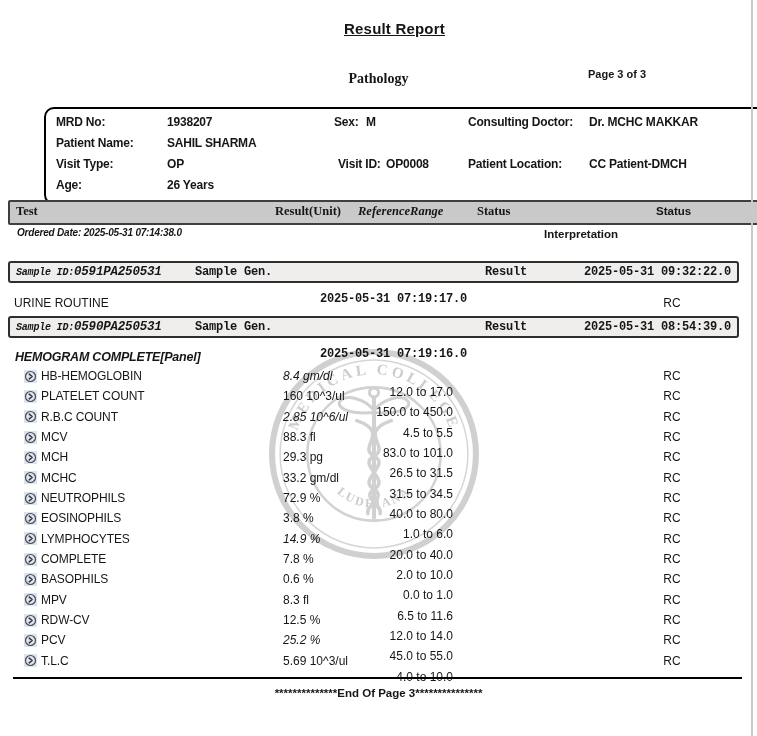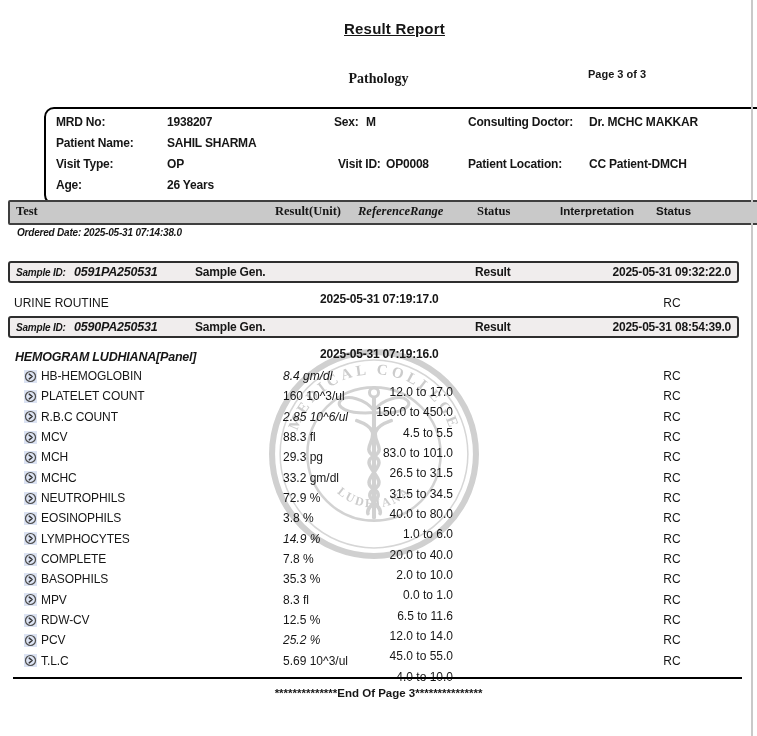--- a/index.html
+++ b/index.html
@@ -20,32 +20,32 @@
   .r1{top:6px;} .r2{top:27px;} .r3{top:48px;} .r4{top:69px;}
   .c-label{left:10px;} .c-value{left:121px;} .c-mid{left:288px;} .c-midval{left:340px;}
   .c-lab2{left:422px;} .c-val2{left:543px;}
 
   
   .thead-bar{top:200px;left:8px;width:727px;height:21px;background:var(--header-bar,#c9c9c9);
     border:2px solid #3f3f3f;border-radius:2px;padding-left:44px;}
   .th{position:absolute;top:2px;font-family:"Liberation Serif",serif;font-weight:bold;font-size:12.5px;white-space:nowrap;}
   .th-sans{font-family:"Liberation Sans",sans-serif;font-size:11.5px;top:3px;}
   .th-test{left:6px;} .th-result{left:265px;} .th-range{left:348px;font-style:italic;} .th-remarks{left:467px;}
-  .th-interp{left:550px;} .th-status{left:646px;}
+  .th-interp{left:534px;margin-top:23px;} .th-status{left:646px;}
 
   .ordered-date{top:227px;left:17px;font-size:10px;font-weight:bold;font-style:italic;letter-spacing:-.2px;}
 
   
   .sample-bar{left:8px;width:727px;height:18px;background:var(--sample-bar,#f0eded);
     border:2px solid #2e2e2e;border-radius:3px;}
   .sb1{top:261px;} .sb2{top:316px;}
-  .sb-item{position:absolute;white-space:nowrap;font-weight:bold;font-size:12px;top:2px;letter-spacing:-.2px;}
+  .sb-item{position:absolute;white-space:nowrap;font-weight:bold;font-size:12px;top:2px;letter-spacing:-.2px;font-family:Liberation Mono, monospace;}
   .sb-label{left:6px;font-size:10px;font-style:italic;top:4px;font-weight:bold;}
   .sb-id{left:64px;font-style:italic;font-size:12.5px;}
-  .sb-genlab{left:185px;} .sb-gen{left:310px;margin-top:27px;} .sb-reslab{left:465px;} .sb-res{right:6px;}
+  .sb-genlab{left:185px;} .sb-gen{left:310px;margin-top:27px;} .sb-reslab{left:475px;} .sb-res{right:6px;}
 
   .urine-name{top:296px;left:14px;font-size:12px;}
   .urine-status{top:296px;left:652px;width:40px;text-align:center;font-size:12px;}
 
   .panel-title{top:350px;left:15px;font-size:12.5px;font-weight:bold;font-style:italic;letter-spacing:-.2px;}
 
   
   .rows-wrap{top:366px;left:0;width:757px;}
   .t-row{position:relative;height:20.35px;}
   .t-row span{position:absolute;top:0;line-height:20.35px;font-size:12px;white-space:nowrap;}
@@ -148,21 +148,21 @@
 
   <div class="abs sample-bar sb2">
     <span class="sb-item sb-label">Sample ID:</span>
     <span class="sb-item sb-id">0590PA250531</span>
     <span class="sb-item sb-genlab">Sample Gen.</span>
     <span class="sb-item sb-gen">2025-05-31 07:19:16.0</span>
     <span class="sb-item sb-reslab">Result</span>
     <span class="sb-item sb-res">2025-05-31 08:54:39.0</span>
   </div>
 
-  <div class="abs panel-title">HEMOGRAM LUDHIANA[Panel]</div>
+  <div class="abs panel-title">HEMOGRAM COMPLETE[Panel]</div>
 
   <div class="abs rows-wrap">
 
       <div class="t-row">
         <span class="t-icon">
           <svg viewBox="0 0 14 14" width="13" height="13" xmlns="http://www.w3.org/2000/svg">
             <circle cx="7" cy="7" r="5.4" fill="none" stroke="#4d4d4d" stroke-width="1.3"></circle>
             <path d="M5.6 4.4 L8.8 7 L5.6 9.6" fill="none" stroke="#333" stroke-width="1.5" stroke-linecap="round" stroke-linejoin="round"></path>
           </svg>
         </span>
@@ -290,21 +290,21 @@
       </div>
 
       <div class="t-row">
         <span class="t-icon">
           <svg viewBox="0 0 14 14" width="13" height="13" xmlns="http://www.w3.org/2000/svg">
             <circle cx="7" cy="7" r="5.4" fill="none" stroke="#4d4d4d" stroke-width="1.3"></circle>
             <path d="M5.6 4.4 L8.8 7 L5.6 9.6" fill="none" stroke="#333" stroke-width="1.5" stroke-linecap="round" stroke-linejoin="round"></path>
           </svg>
         </span>
         <span class="t-name">BASOPHILS</span>
-        <span class="t-result">35.3 %</span>
+        <span class="t-result">0.6 %</span>
         <span class="t-range">0.0 to 1.0</span>
         <span class="t-status">RC</span>
       </div>
 
       <div class="t-row">
         <span class="t-icon">
           <svg viewBox="0 0 14 14" width="13" height="13" xmlns="http://www.w3.org/2000/svg">
             <circle cx="7" cy="7" r="5.4" fill="none" stroke="#4d4d4d" stroke-width="1.3"></circle>
             <path d="M5.6 4.4 L8.8 7 L5.6 9.6" fill="none" stroke="#333" stroke-width="1.5" stroke-linecap="round" stroke-linejoin="round"></path>
           </svg>

